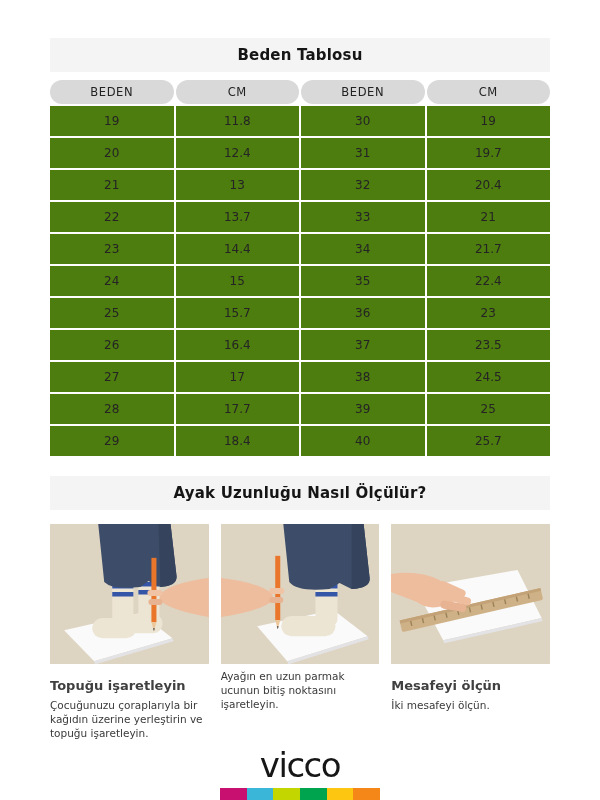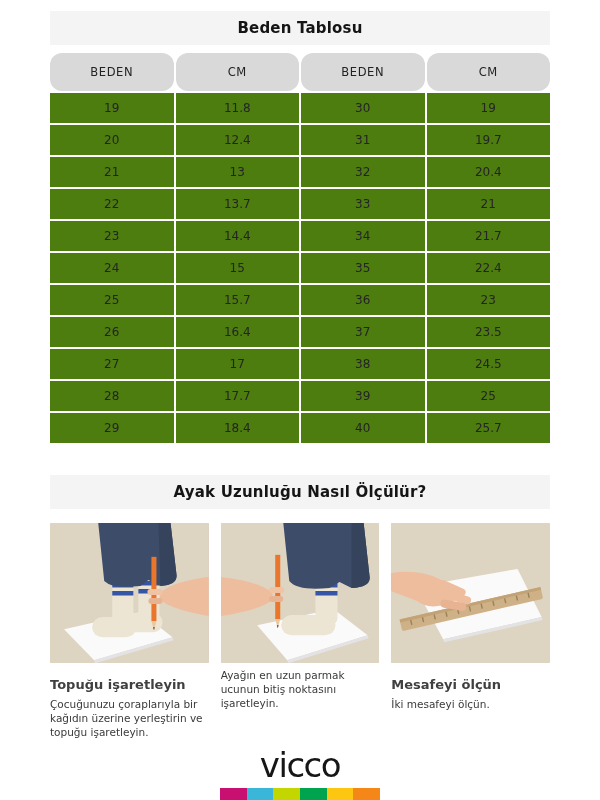--- a/index.html
+++ b/index.html
@@ -1,35 +1,35 @@
 <!DOCTYPE html>
 <html><head>
 <meta charset="utf-8">
 <style>
   html,body{margin:0;padding:0;background:#ffffff;}
   body{
     width:600px;height:800px;overflow:hidden;position:relative;
     font-family:"DejaVu Sans","Liberation Sans",sans-serif;
     color:#1c1c1c;-webkit-font-smoothing:antialiased;
   }
-  .content{padding:11px 50px 0;}
+  .content{padding:38px 50px 0;}
   .bar{
     background:#f4f4f4;height:34px;display:flex;align-items:center;justify-content:center;
   }
   .bar h1,.bar h2{margin:0;font-size:15px;font-weight:bold;letter-spacing:.2px;color:#151515;}
   .size-table{margin-top:8px;display:grid;grid-template-columns:repeat(4,1fr);gap:2px;}
   .th{
-    background:#d9d9d9;height:38px;display:flex;align-items:center;justify-content:center;
+    background:#d9d9d9;height:24px;display:flex;align-items:center;justify-content:center;
     font-size:11.5px;letter-spacing:.6px;color:#222;border-radius:12px;
   }
   .td{
     background:#4d7c0f;height:30px;display:flex;align-items:center;justify-content:center;
     font-size:12px;color:#242424;
   }
-  .section-bar{margin-top:32px;}
+  .section-bar{margin-top:20px;}
   .steps{margin-top:14px;display:grid;grid-template-columns:repeat(3,1fr);column-gap:12px;}
   .photo{
     height:140px;border-radius:1px;overflow:hidden;background:#ded4c2;
   }
   .photo svg{display:block;width:100%;height:100%;}
   .step h3{
     margin:14px 0 0;font-size:13px;font-weight:bold;color:#404040;
   }
   .step p{
     margin:5px 0 0;font-size:10.5px;line-height:1.35;text-align:left;color:#3a3a3a;

